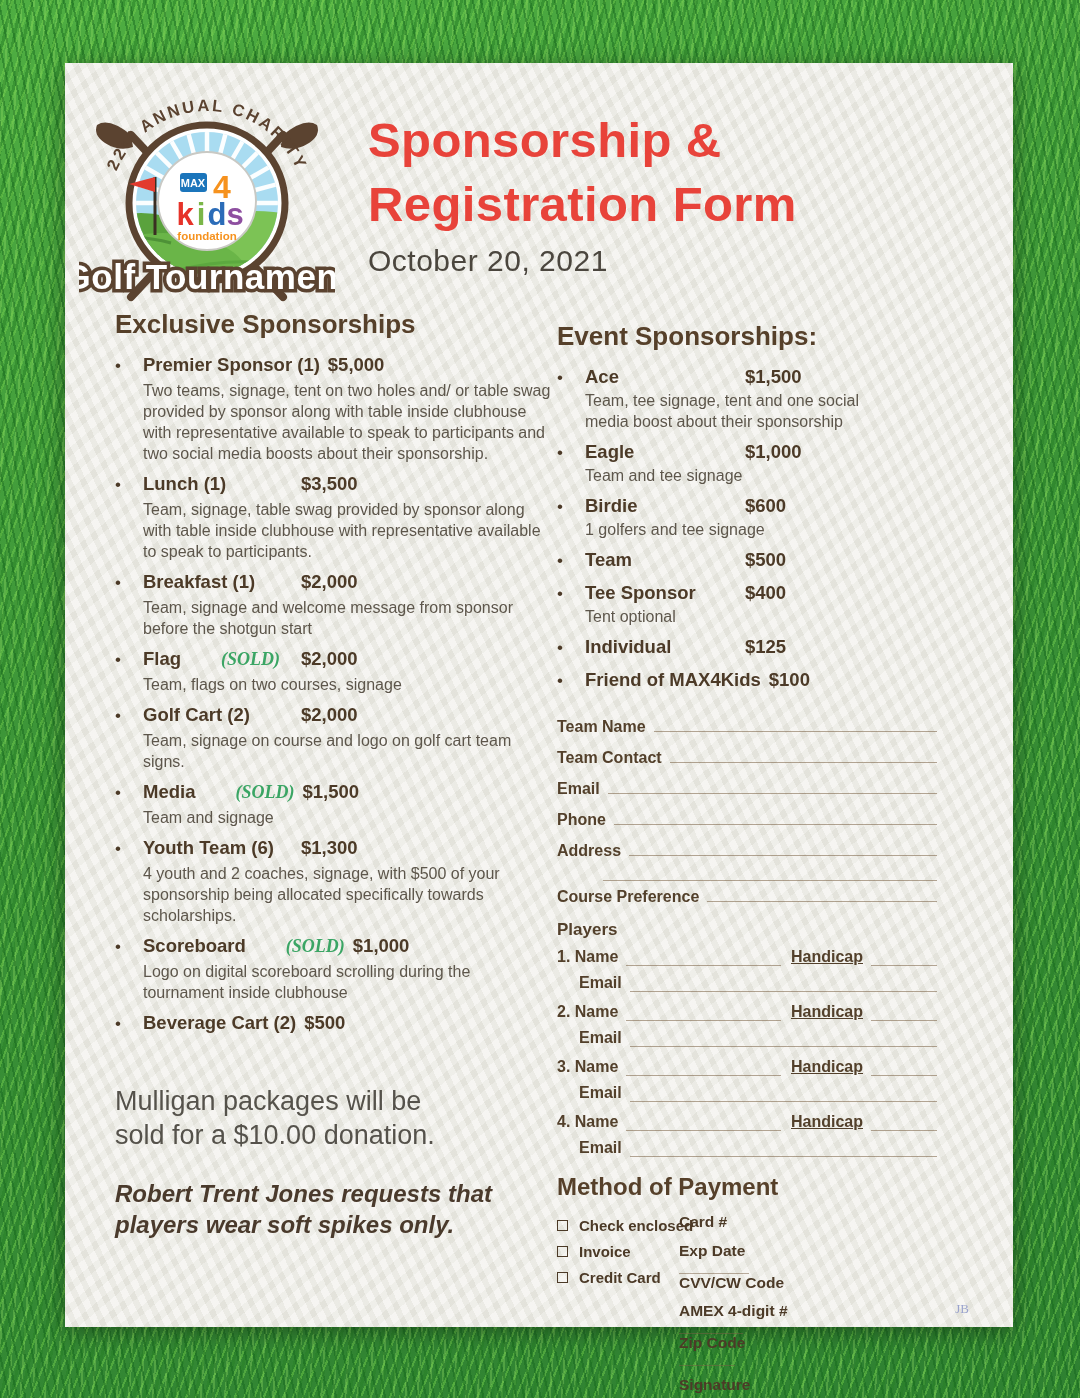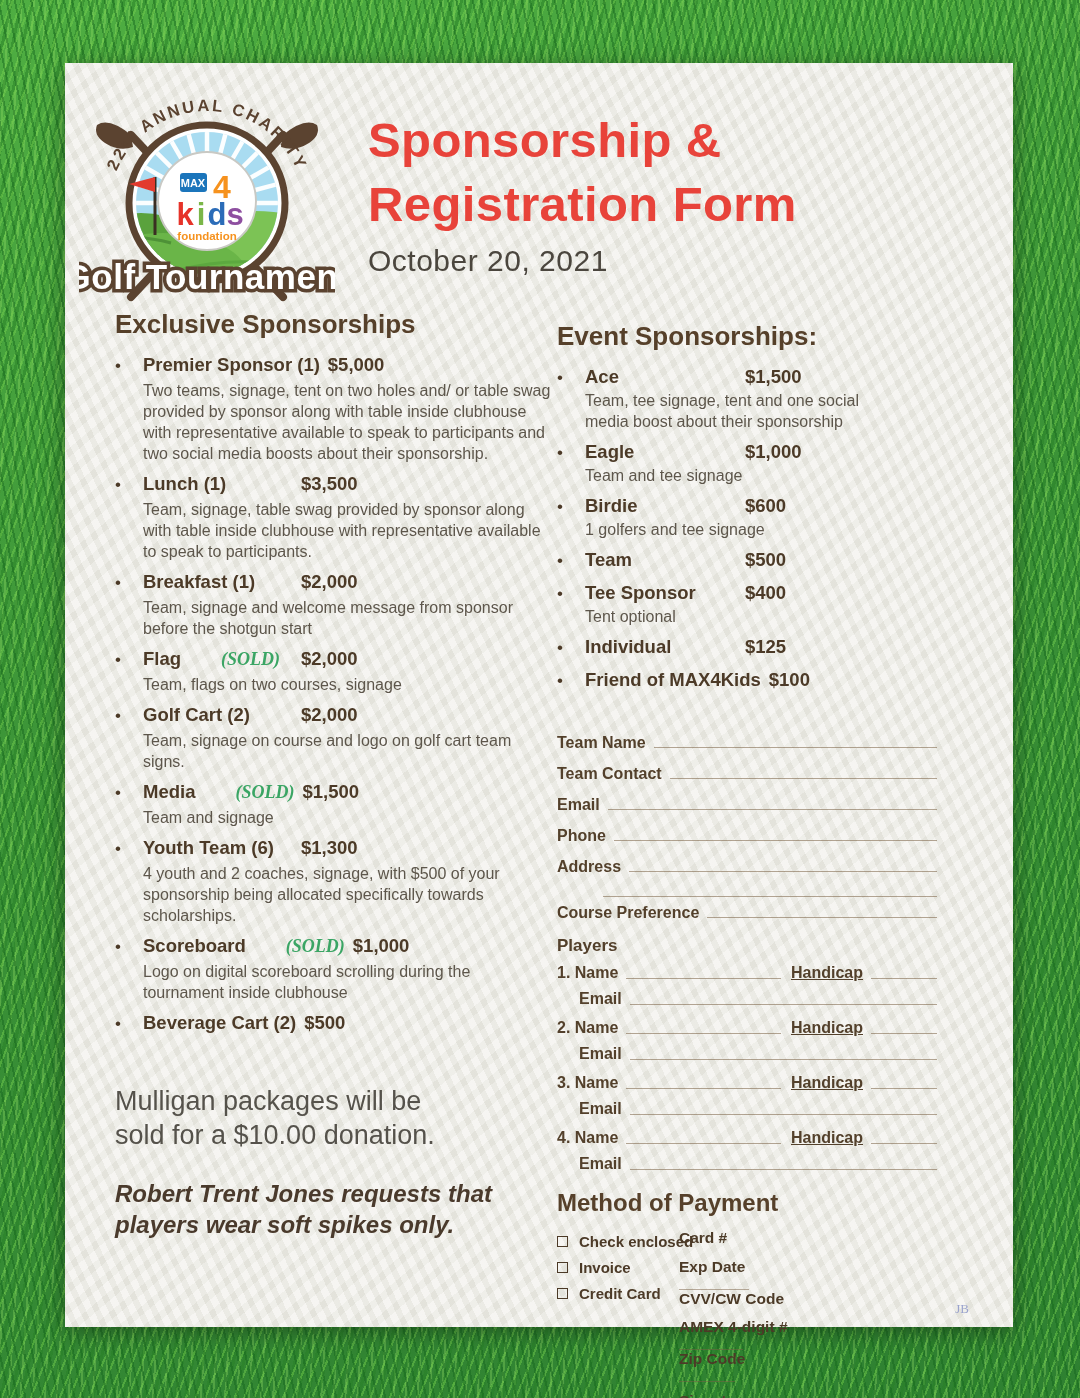--- a/index.html
+++ b/index.html
@@ -41,28 +41,28 @@
   .ev-name{ min-width:160px; }
   .sp-label{ font-size:18.5px; font-weight:700; color:#4c3a27; white-space:nowrap; }
   .sold{ font-family:"Liberation Serif",serif; font-style:italic; font-weight:700; color:#3aa564; font-size:18px; white-space:nowrap;margin-left:33px; }
   .sp-price{ font-size:18.5px; font-weight:700; color:#4c3a27; }
   .sp-desc{ font-size:16px; line-height:21px; color:#5d564b; margin-top:4px; max-width:408px; }
   .ev-desc{ max-width:300px; margin-top:2px; }
 
   .mulligan{ margin-top:48px; font-size:27px; line-height:34px; color:#55524b; }
   .spikes{ margin-top:26px; font-size:24px; line-height:31px; font-weight:700; font-style:italic; color:#4a3a2c; }
 
-  .reg-form{ margin-top:40px; }
+  .reg-form{ margin-top:24px; }
   .f-row{ display:flex; align-items:baseline; margin-bottom:6px; }
   .f-label{ font-size:16px; font-weight:600; color:#53402b; padding-right:8px; white-space:nowrap; }
   .wline{ flex:1; border-bottom:1.2px solid rgba(122,96,68,.55); height:15px; }
   .extra-line{ margin-left:46px; }
   .players-h{ font-size:17px; font-weight:700; color:#53402b; margin:8px 0 8px; }
   .p-block{ margin-bottom:11px; }
-  .p-row{ display:flex; align-items:flex-start; margin-bottom:8px; }
+  .p-row{ display:flex; align-items:flex-end; margin-bottom:8px; }
   .hcap-label{ padding-left:10px;text-decoration:underline; }
   .hcap-line{ width:66px; flex:none; border-bottom:1.2px solid rgba(122,96,68,.55); height:15px; }
   .p-email{ padding-left:22px; }
 
   .payment{ margin-top:16px; }
   .pay-h{ font-size:24px; font-weight:800; color:#56402a; margin:0 0 12px; }
   .pay-grid{ display:flex; }
   .pay-opts{ width:122px; flex:none; padding-top:4px; }
   .opt{ display:flex; align-items:center; margin-bottom:9px; }
   .cbx{ width:11px; height:11px; border:1.4px solid #4c3a27; margin-right:11px; flex:none; background:transparent; }

